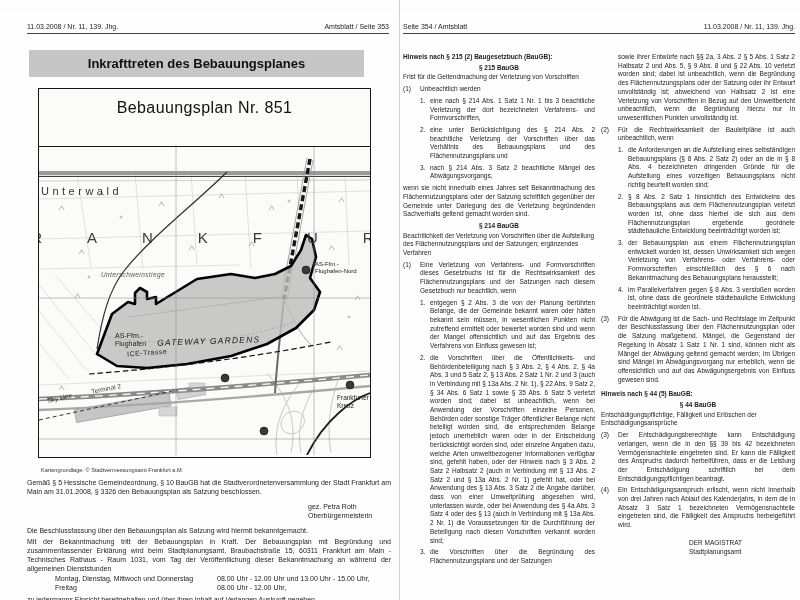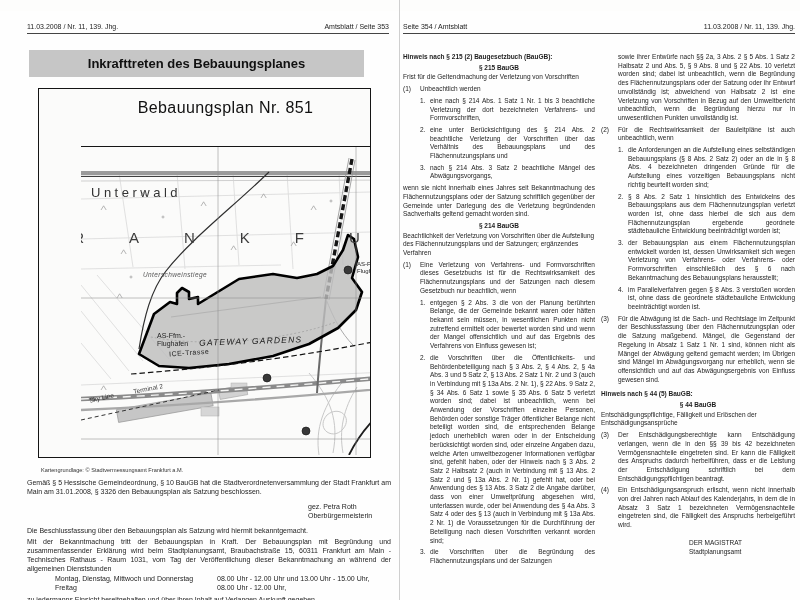--- a/index.html
+++ b/index.html
@@ -15,28 +15,28 @@
   .hdr{position:absolute;top:12px;display:flex;justify-content:space-between;
        font-size:7px;color:#222;border-bottom:1px solid #444;padding-bottom:3px;}
   .page.left .hdr{left:27px;right:11px;}
   .page.rightp .hdr{left:3px;right:5px;}
 
   
   .titlebar{position:absolute;top:39px;left:29px;width:335px;height:27px;background:#c6c6c6;
             display:flex;align-items:center;justify-content:center;
             font-size:13px;font-weight:bold;color:#111;}
   .mapbox{position:absolute;top:77px;left:38px;width:333px;height:370px;
-          border:1.3px solid #151515;background:#fbfbfa;box-sizing:border-box;padding-left:42px;}
+          border:1.3px solid #151515;background:#fbfbfa;box-sizing:border-box;}
   .maptitle-wrap{height:58px;border-bottom:1px solid #151515;text-align:center;padding-top:10px;box-sizing:border-box;}
   .maptitle{font-size:16px;color:#111;letter-spacing:.4px;}
   .mapsub{font-size:10.5px;margin-top:6px;color:#1a1a1a;}
   .mapcanvas{position:relative;width:100%;height:308px;overflow:hidden;}
   .mapcanvas svg{position:absolute;left:0;top:0;}
   .ml{position:absolute;white-space:normal;}
-  .lbl-unterwald{left:10px;top:38px;font-size:13px;letter-spacing:3.5px;color:#333;white-space:nowrap;}
+  .lbl-unterwald{left:2px;top:38px;font-size:11px;letter-spacing:3.5px;color:#333;white-space:nowrap;}
   .lbl-frankfurt{left:-62px;top:82px;font-size:15px;letter-spacing:45px;color:#3c3c3c;white-space:nowrap;}
   .lbl-untersch{left:62px;top:124px;font-size:6.5px;font-style:italic;color:#555;letter-spacing:.4px;white-space:nowrap;}
   .lbl-asnord{left:276px;top:114px;width:52px;font-size:6px;line-height:1.15;color:#222;}
   .lbl-asffm{left:76px;top:185px;width:42px;font-size:7px;line-height:1.2;color:#222;}
   .lbl-gateway{left:118px;top:189px;font-size:8.5px;font-style:italic;letter-spacing:1.2px;color:#1a1a1a;
                transform:rotate(-2deg);white-space:nowrap;}
   .lbl-ice{left:88px;top:202px;font-size:7px;color:#222;letter-spacing:.5px;transform:rotate(-4deg);white-space:nowrap;}
   .lbl-skyline{left:8px;top:247px;font-size:6.5px;color:#333;transform:rotate(-13deg);white-space:nowrap;}
   .lbl-terminal{left:52px;top:238px;font-size:6.5px;color:#444;transform:rotate(-11deg);white-space:nowrap;}
   .lbl-fkreuz{left:298px;top:247px;width:42px;font-size:6.5px;line-height:1.25;color:#222;}

